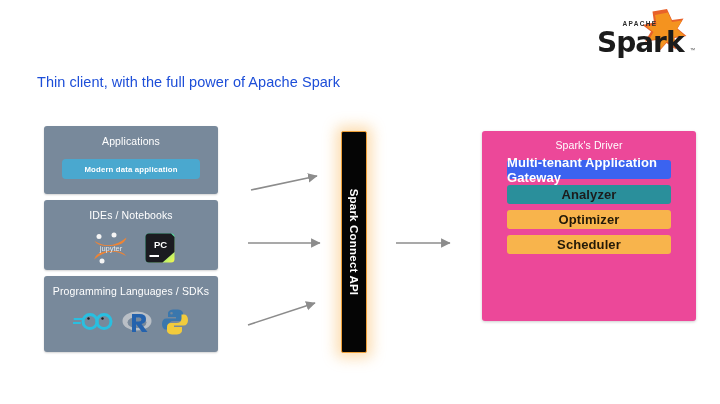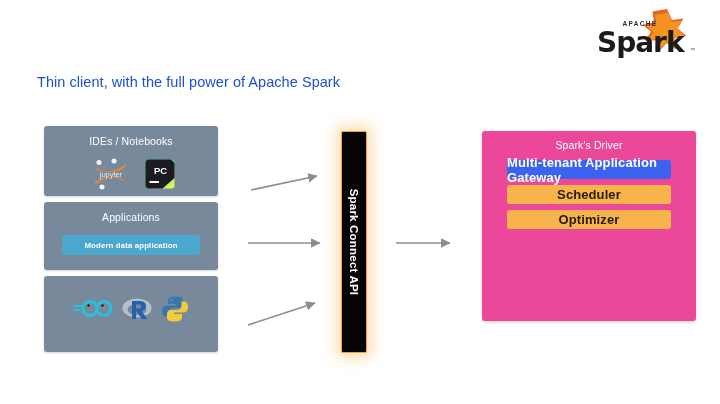--- a/index.html
+++ b/index.html
@@ -109,20 +109,25 @@
     <path d="M150 6 l10 22 23 -3 -12 20 18 15 -24 4 3 23 -19 -13 -15 17 -5 -23 -23 3 12 -20 -17 -13 23 -5 -3 -22 z" fill="#e8622a"></path>
     <path d="M152 13 l8 19 20 -3 -10 17 15 13 -21 3 3 20 -17 -11 -13 15 -4 -20 -20 3 10 -17 -14 -11 20 -4 -3 -19 z" fill="#f4931f"></path>
 
     <text x="61" y="40" font-family="'Liberation Sans',sans-serif" font-size="13" font-weight="700" letter-spacing="2.6" fill="#2b2b2b">APACHE</text>
 
     <text x="10" y="92" font-family="'DejaVu Sans',sans-serif" font-size="56" font-weight="700" letter-spacing="-2" fill="#1b1b1b">Spark</text>
     <text x="196" y="92" font-family="'Liberation Sans',sans-serif" font-size="11" fill="#555">™</text>
   </svg>
 
   <div class="left-col">
+
+    <div class="gray-box b1">
+      <div class="box-label">Applications</div>
+      <div class="pill">Modern data application</div>
+    </div>
 
     <div class="gray-box b2">
       <div class="box-label">IDEs / Notebooks</div>
       <div class="logo-row">
 
         <svg width="46" height="36" viewBox="0 0 92 72">
           <circle cx="22" cy="13" r="5" fill="#f5f5f5"></circle>
           <circle cx="52" cy="10" r="5" fill="#f5f5f5"></circle>
           <circle cx="28" cy="62" r="5" fill="#f5f5f5"></circle>
           <path d="M13 22 q32 20 64 -7 q-4 16 -32 17 q-26 1 -32 -10 z" fill="#ef8434"></path>
@@ -139,26 +144,22 @@
             </linearGradient>
           </defs>
           <rect x="1" y="1" width="58" height="58" rx="7" fill="url(#pcg)"></rect>
           <path d="M1 8 a7 7 0 0 1 7 -7 h44 l7 7 v30 l-24 21 h-27 a7 7 0 0 1 -7 -7 z" fill="#1b1b20"></path>
           <text x="31" y="30" text-anchor="middle" font-family="'Liberation Sans',sans-serif" font-size="19" font-weight="700" fill="#ffffff">PC</text>
           <rect x="9" y="44" width="19" height="4" fill="#ffffff"></rect>
         </svg>
       </div>
     </div>
 
-    <div class="gray-box b1">
-      <div class="box-label">Applications</div>
-      <div class="pill">Modern data application</div>
-    </div>
-
     <div class="gray-box b3">
+      <div class="box-label">Programming Languages / SDKs</div>
       <div class="logo-row lang">
 
         <svg width="40" height="22" viewBox="0 0 80 44">
           <path d="M3 16 h16 M0 24 h14" stroke="#29bfe0" stroke-width="4" stroke-linecap="round"></path>
           <circle cx="34" cy="21" r="14" fill="none" stroke="#29bfe0" stroke-width="6"></circle>
           <circle cx="62" cy="21" r="14" fill="none" stroke="#29bfe0" stroke-width="6"></circle>
           <circle cx="31" cy="15" r="2.4" fill="#1d1d1d"></circle>
           <circle cx="59" cy="15" r="2.4" fill="#1d1d1d"></circle>
         </svg>
 
@@ -193,17 +194,18 @@
     <line x1="396" y1="243" x2="450" y2="243" stroke="#8c8c8c" stroke-width="1.6" marker-end="url(#ah)"></line>
   </svg>
 
   <div class="api-bar">
     <span>Spark Connect API</span>
   </div>
 
   <div class="driver">
     <div class="driver-title">Spark's Driver</div>
     <div class="layer gateway">Multi-tenant Application Gateway</div>
+    <div class="layer analyzer">Analyzer</div>
+    <div class="layer orange">Optimizer</div>
     <div class="layer orange">Scheduler</div>
-    <div class="layer orange">Optimizer</div>
   </div>
 
 </div>
 
 </body></html>

